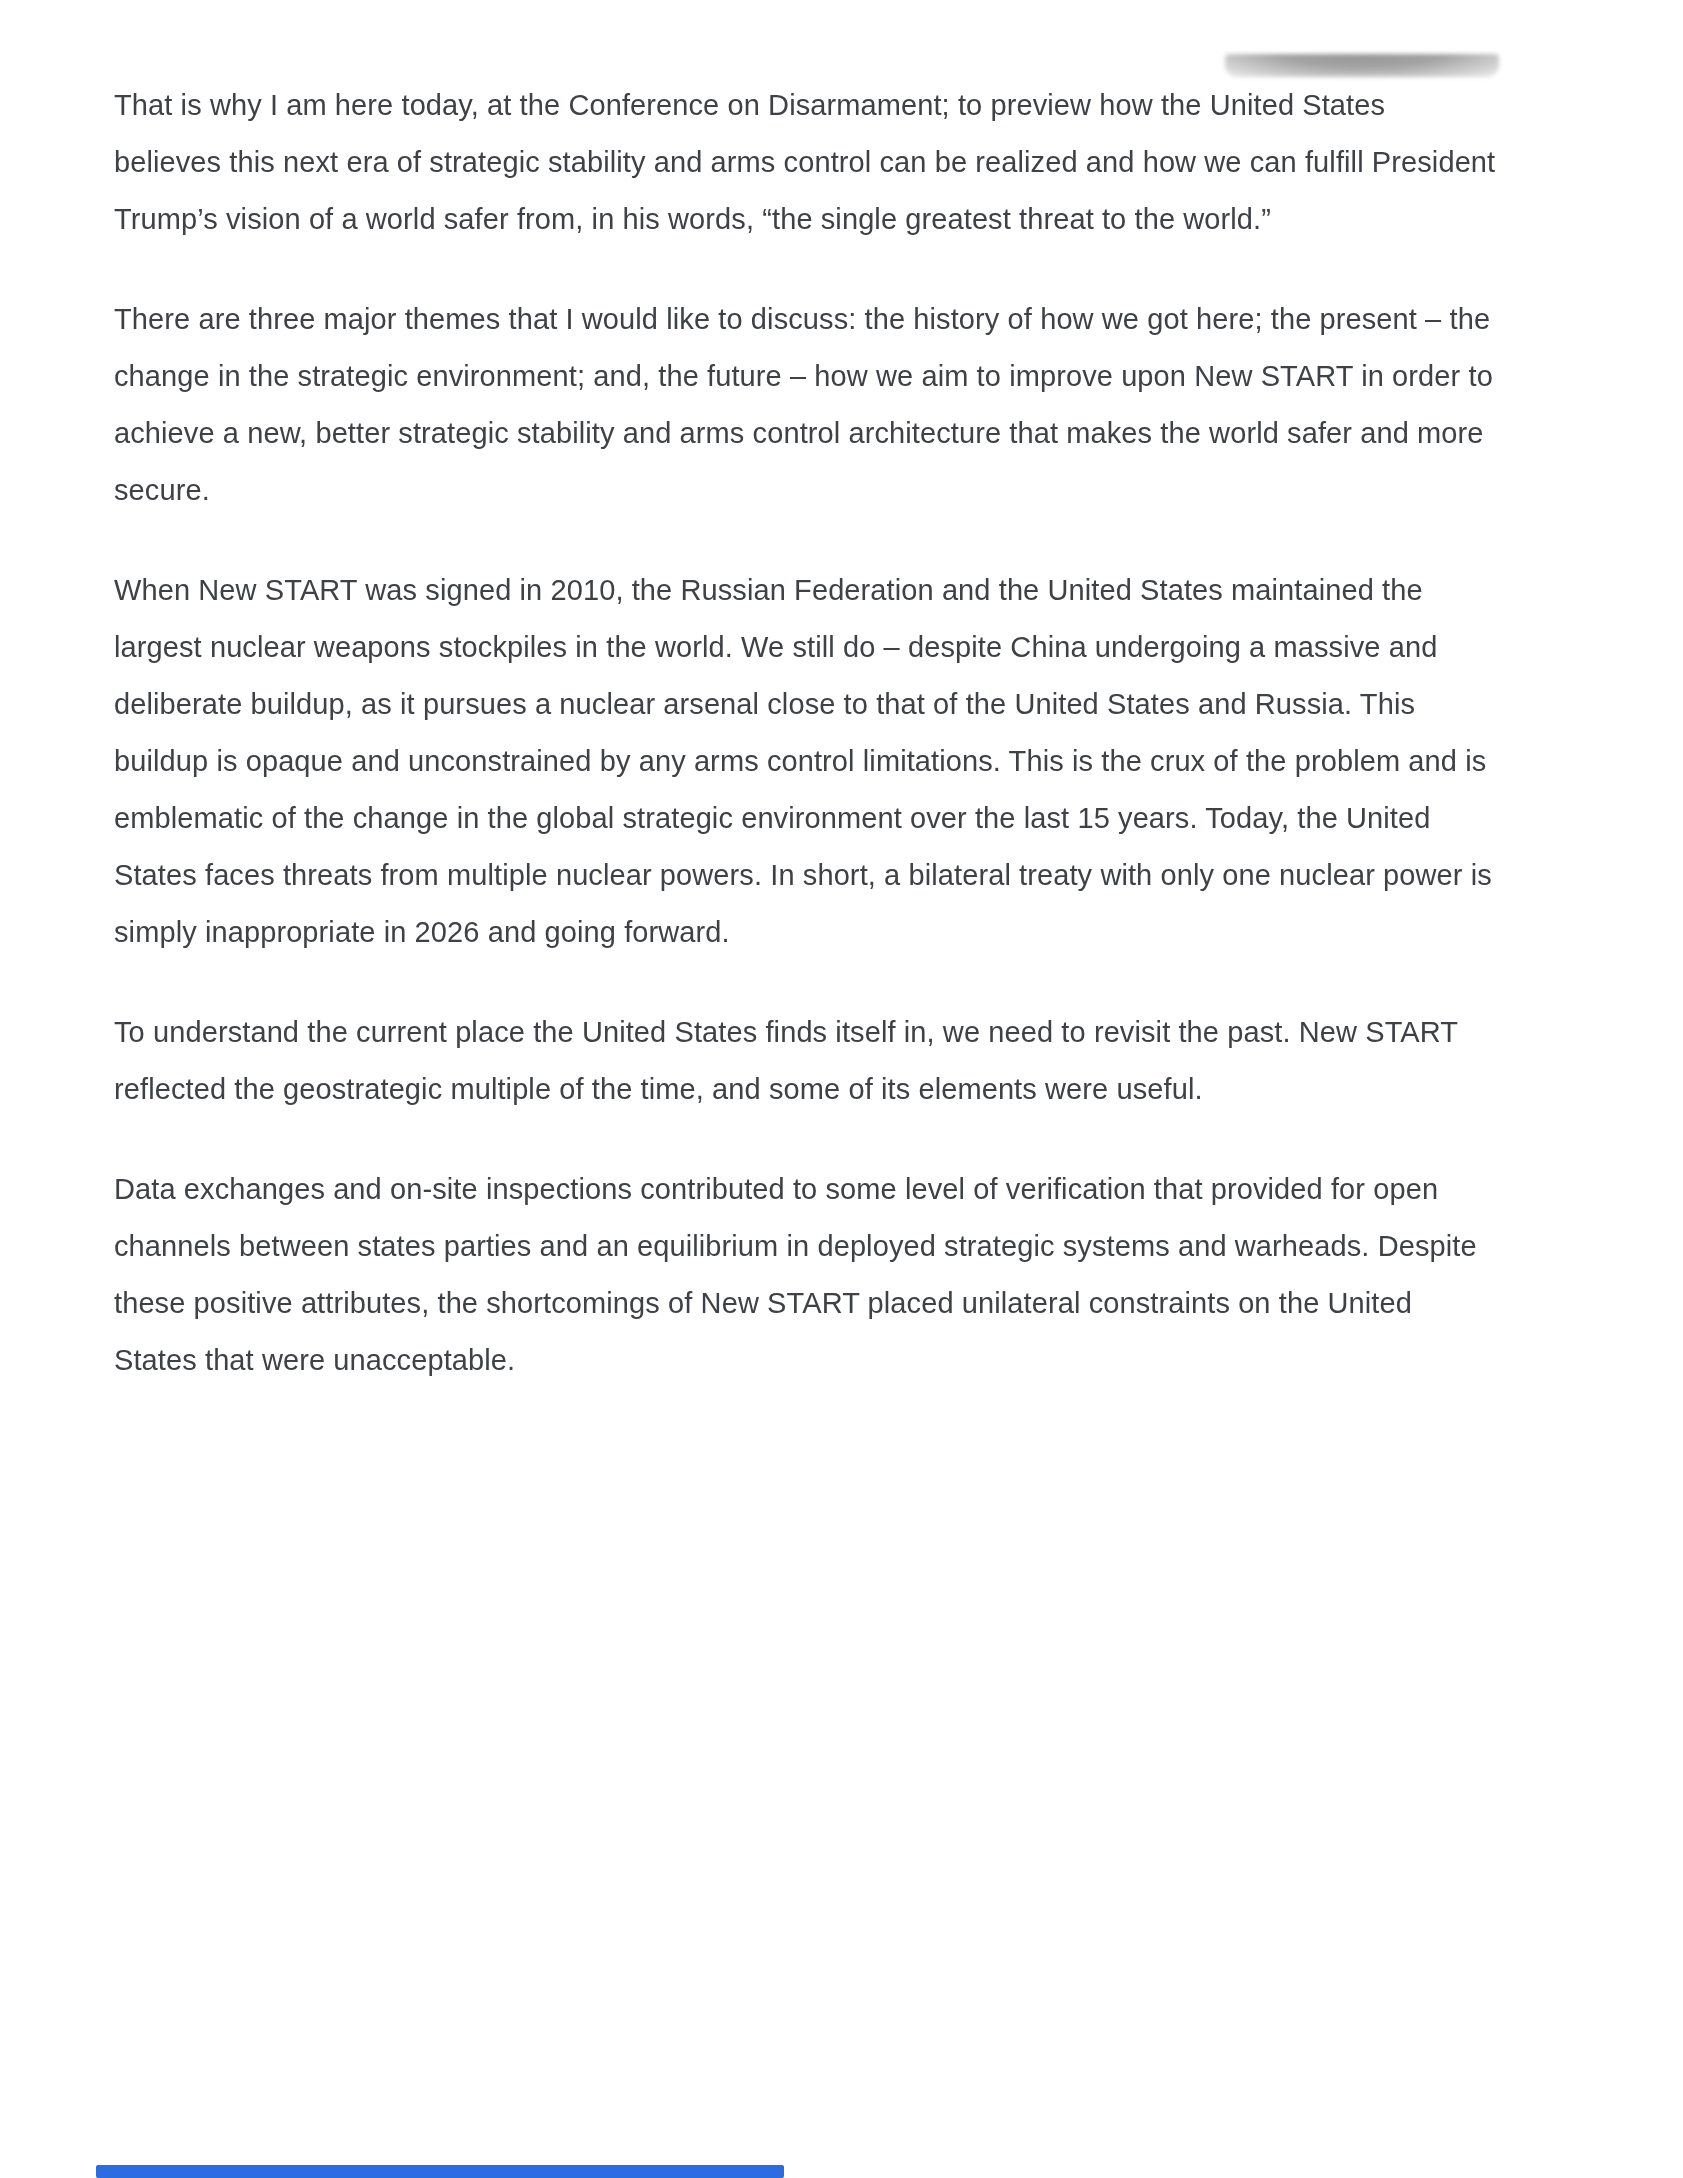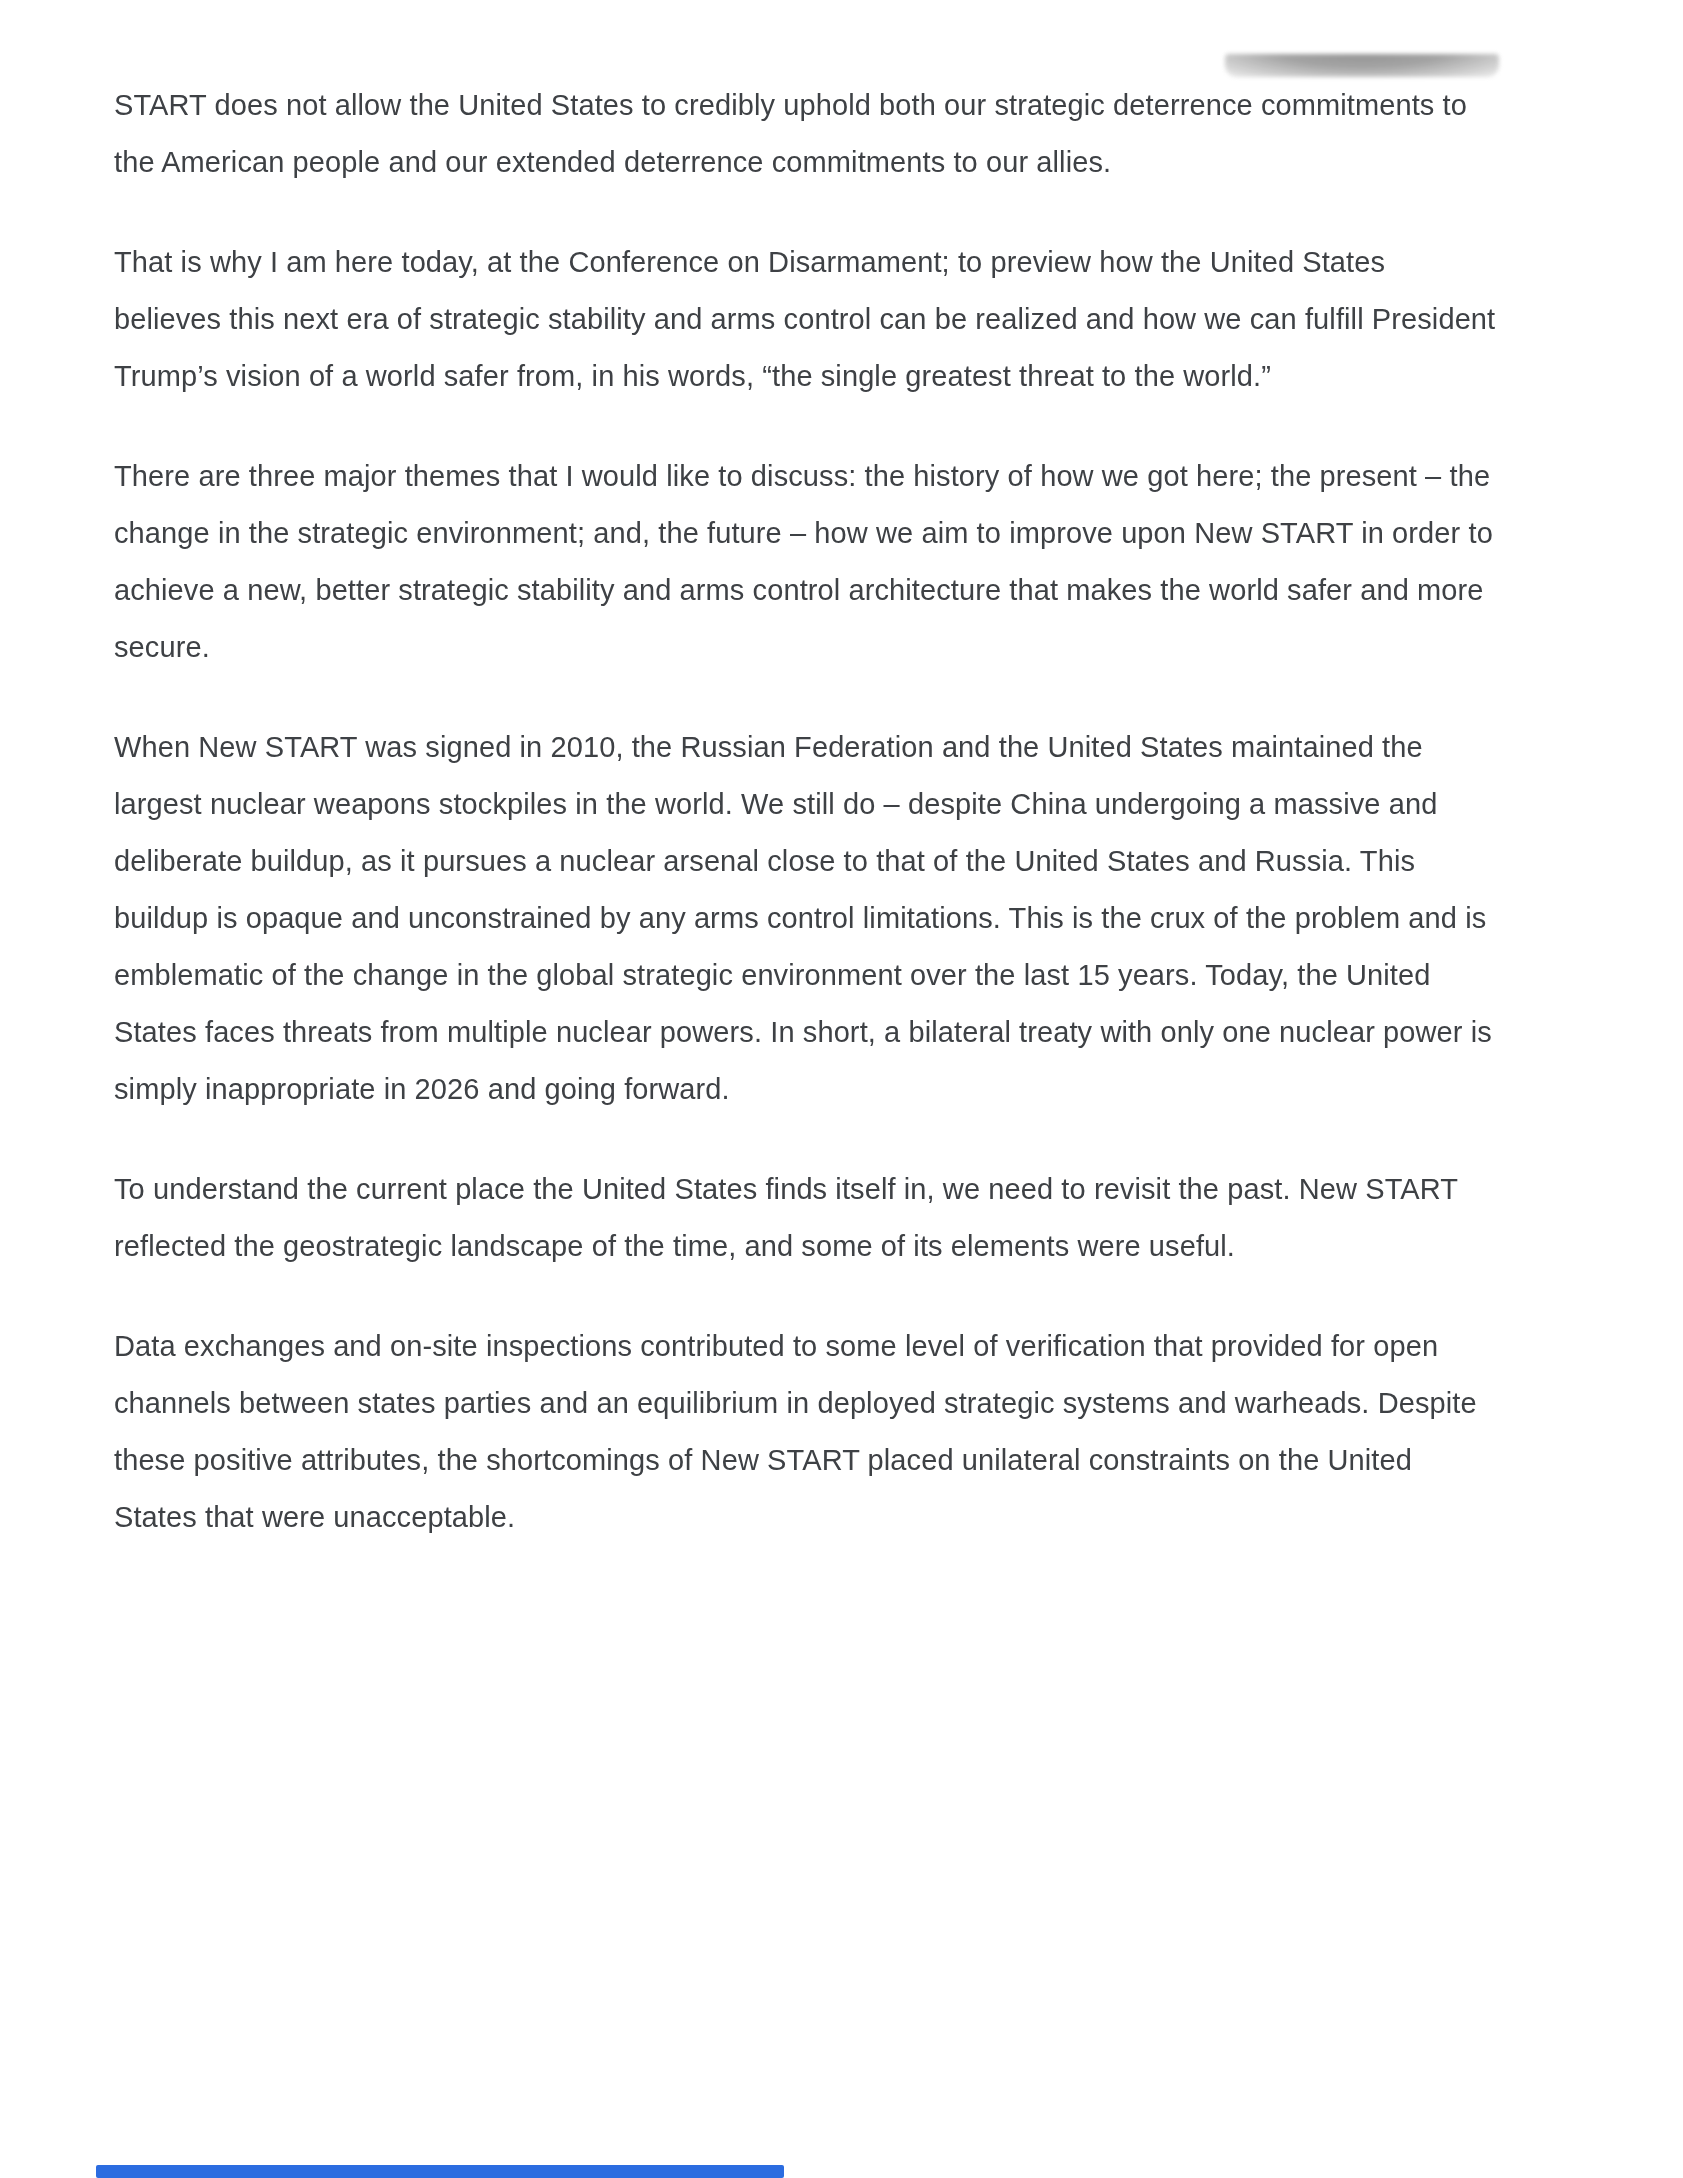--- a/index.html
+++ b/index.html
@@ -50,22 +50,21 @@
     height: 13px;
     border-radius: 2px;
   }
 </style>
 </head>
 <body style="background: rgb(255, 255, 255);">
 
 <div class="top-artifact"></div>
 
 <div class="article" style="color: rgb(62, 65, 69);">
-  <p>START does not allow the United States to credibly uphold both our strategic deterrence commitments to the American people and our extended deterrence commitments to our allies.</p>
   <p>That is why I am here today, at the Conference on Disarmament; to preview how the United States believes this next era of strategic stability and arms control can be realized and how we can fulfill President Trump’s vision of a world safer from, in his words, “the single greatest threat to the world.”</p>
   <p>There are three major themes that I would like to discuss: the history of how we got here; the present – the change in the strategic environment; and, the future – how we aim to improve upon New START in order to achieve a new, better strategic stability and arms control architecture that makes the world safer and more secure.</p>
   <p>When New START was signed in 2010, the Russian Federation and the United States maintained the largest nuclear weapons stockpiles in the world. We still do – despite China undergoing a massive and deliberate buildup, as it pursues a nuclear arsenal close to that of the United States and Russia. This buildup is opaque and unconstrained by any arms control limitations. This is the crux of the problem and is emblematic of the change in the global strategic environment over the last 15 years. Today, the United States faces threats from multiple nuclear powers. In short, a bilateral treaty with only one nuclear power is simply inappropriate in 2026 and going forward.</p>
-  <p>To understand the current place the United States finds itself in, we need to revisit the past. New START reflected the geostrategic landscape of the time, and some of its elements were useful.</p>
+  <p>To understand the current place the United States finds itself in, we need to revisit the past. New START reflected the geostrategic multiple of the time, and some of its elements were useful.</p>
   <p>Data exchanges and on-site inspections contributed to some level of verification that provided for open channels between states parties and an equilibrium in deployed strategic systems and warheads. Despite these positive attributes, the shortcomings of New START placed unilateral constraints on the United States that were unacceptable.</p>
 </div>
 
 <div class="bottom-artifact" style="background: rgb(43, 108, 224);"></div>
 
 
 </body></html>

